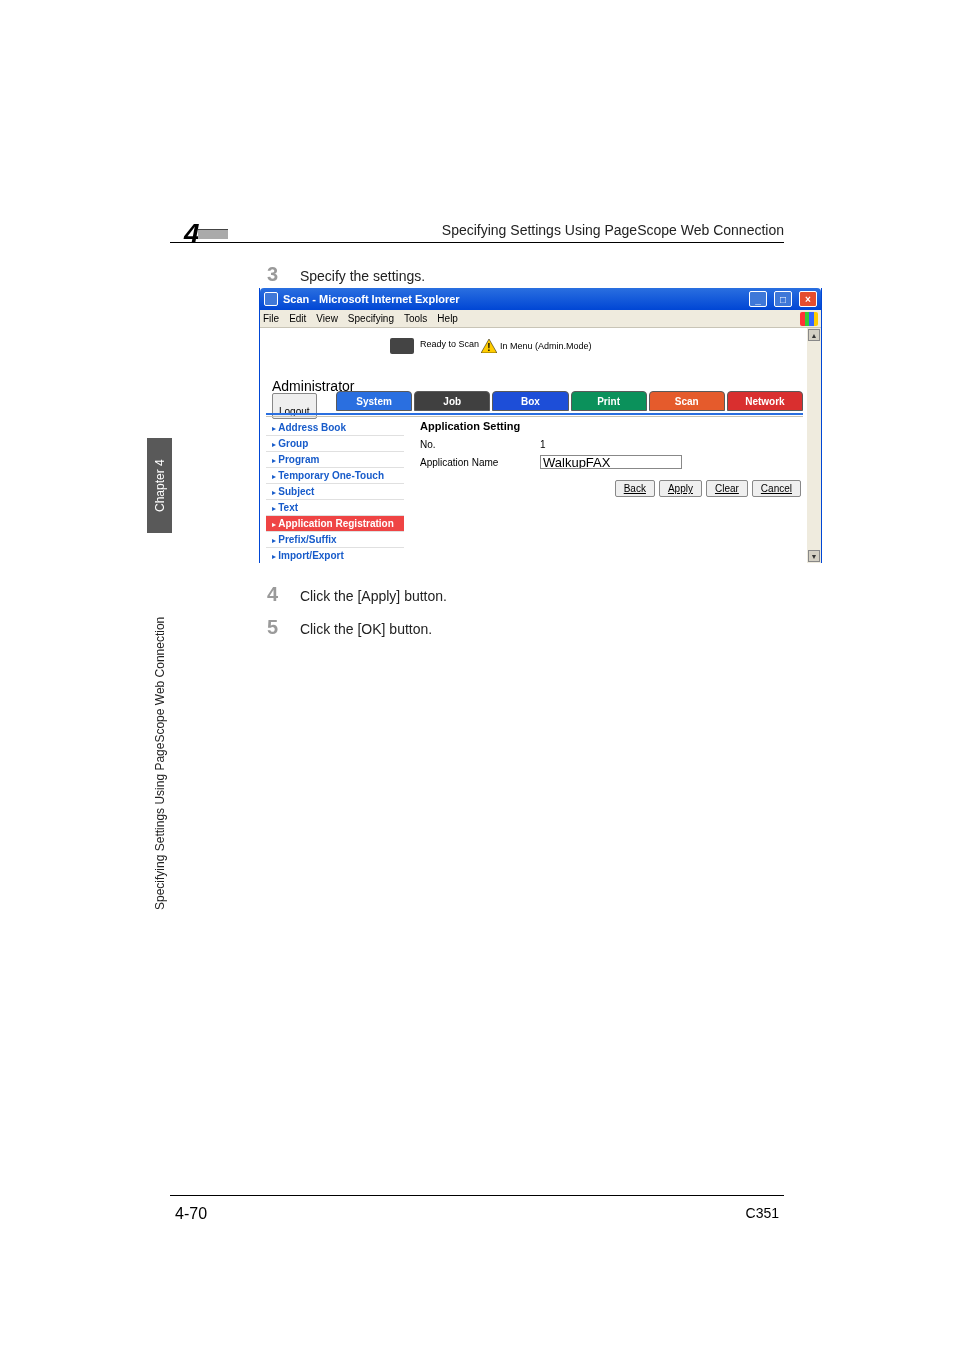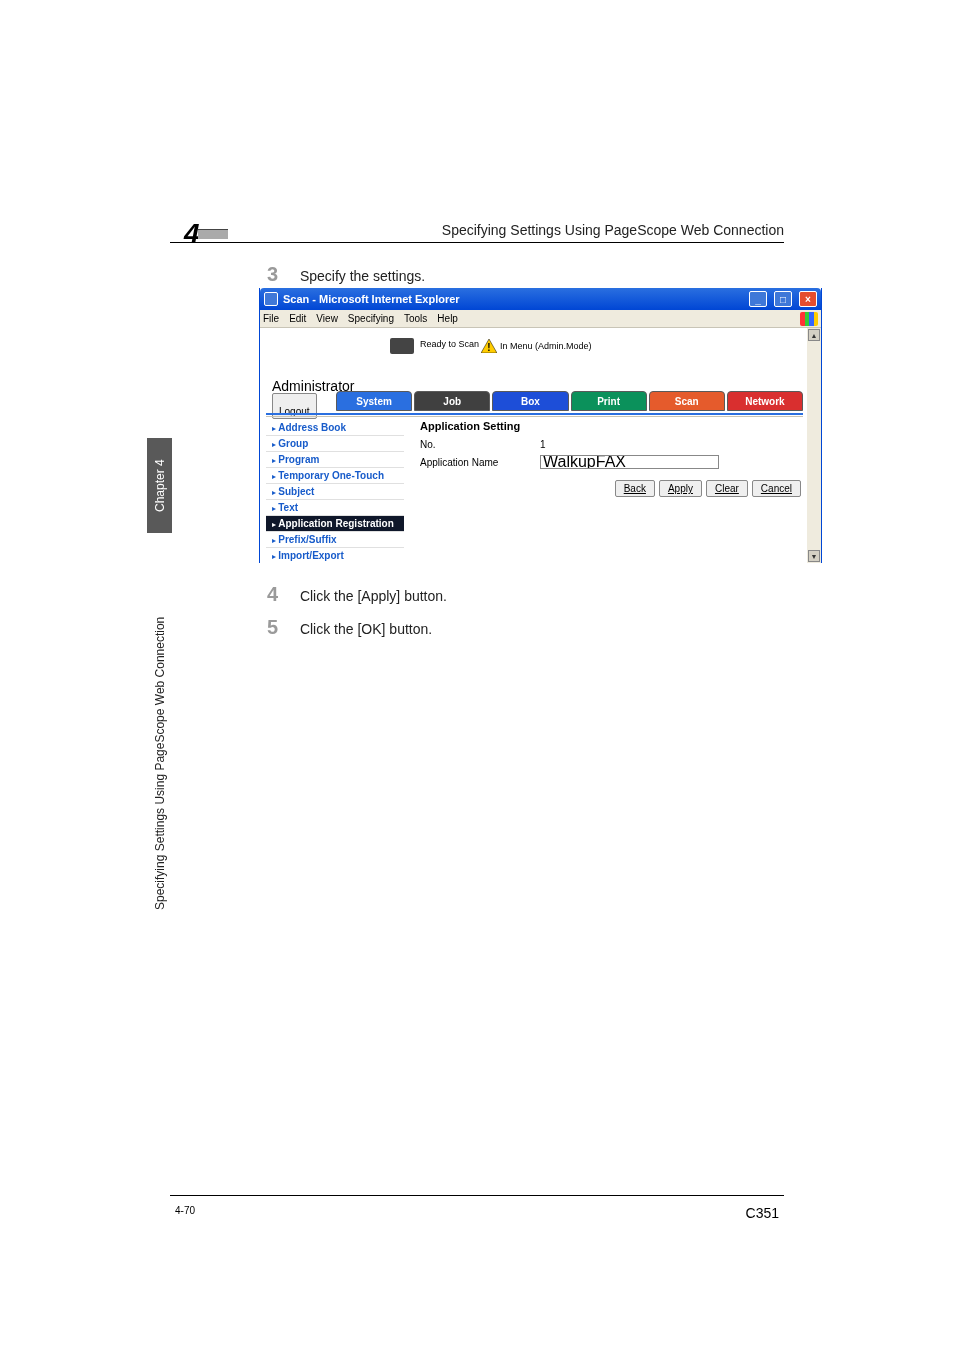--- a/index.html
+++ b/index.html
@@ -56,21 +56,21 @@
   .sidetab-light {
     position:absolute; left:147px; top:533px;
     width:25px; height:460px;
     font-size:12px; color:#222;
     writing-mode: vertical-rl; transform: rotate(180deg);
     display:flex; align-items:center; justify-content:center;
   }
 
   
   .foot-rule { position:absolute; left:170px; right:170px; top:1195px; border-top:1px solid #000; }
-  .foot-left { position:absolute; left:175px; top:1205px; font-size:10px; }
+  .foot-left { position:absolute; left:175px; top:1205px; font-size:16px; }
   .foot-right { position:absolute; right:175px; top:1205px; font-size:14px; }
 
   
   .ie-window {
     position:absolute; left:259px; top:288px; width:563px; height:275px;
     border:1px solid #0046d5; border-top:none;
     background:#fff; font-size:10px;
   }
   .ie-titlebar {
     height:22px;
@@ -106,29 +106,29 @@
   .tabs { position:absolute; top:63px; left:76px; right:18px; height:20px; display:flex;}
   .tab { flex:1; color:#fff; font-weight:bold; font-size:10px; display:flex; align-items:center; justify-content:center; border-radius:4px 4px 0 0; margin-right:2px; border:1px solid #5a5a5a;}
   .tab:last-child{margin-right:0;}
 
   .subhr { position:absolute; left:6px; right:18px; top:85px; border-top:2px solid #2a6fe0;}
   .subhr2 { position:absolute; left:6px; right:18px; top:88px; border-top:1px solid #c8c4b6;}
 
   .sidenav { position:absolute; left:6px; top:92px; width:138px; font-size:10px;}
   .sidenav .item { padding:2px 6px; color:#175bca; font-weight:bold; border-bottom:1px solid #e0e0e0; cursor:pointer;}
   .sidenav .item::before{content:"▸ "; font-weight:normal; color:#175bca; font-size:8px;}
-  .sidenav .item.active{background:#0f172a;color:#fff;}
+  .sidenav .item.active{background:#ef4444;color:#fff;}
   .sidenav .item.active::before{color:#fff;}
 
   .form-area { position:absolute; left:160px; top:92px; right:20px; font-size:10px;}
   .form-area .title { font-weight:bold; font-size:11px; margin-bottom:4px;}
   .form-row { display:flex; align-items:center; height:16px; margin-bottom:2px;}
   .form-row .lbl{ width:120px;}
   .form-row .val{ color:#000;}
-  .form-row input[type=text]{ width:179px; height:14px; font-size:16px; border:1px solid #888; padding:0 2px;}
+  .form-row input[type=text]{ width:142px; height:14px; font-size:13px; border:1px solid #888; padding:0 2px;}
   .form-btns { margin-top:10px; display:flex; justify-content:flex-end; gap:4px; }
   .form-btns button{ font-size:10px; height:17px; padding:0 8px; background:#efefef; border:1px solid #888; border-radius:2px; cursor:pointer;text-decoration:underline;}
 </style>
 </head>
 <body>
 
 <div class="chap-num-row">
   <span class="chap-num">4</span>
   <span class="chap-num-bar"></span>
 </div>

